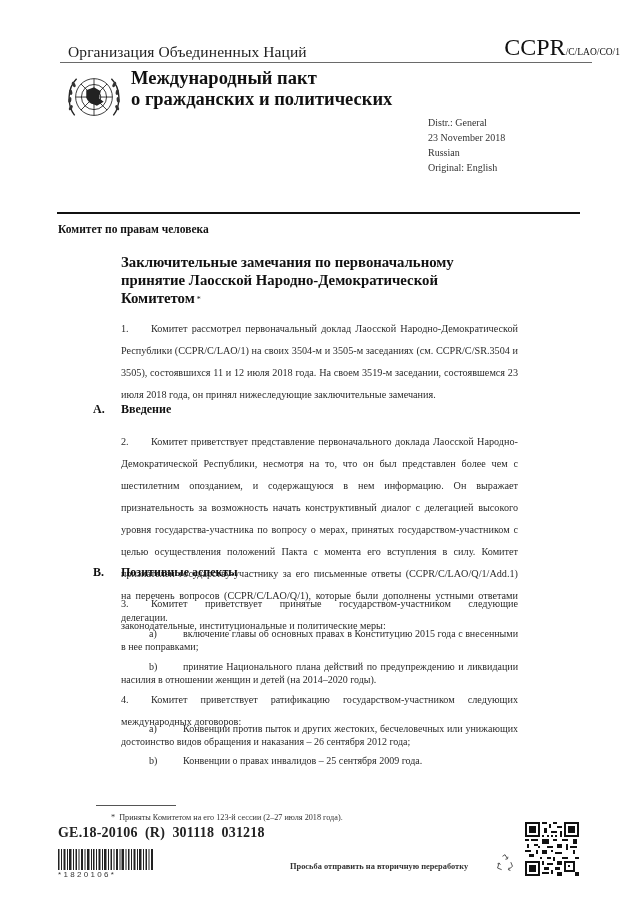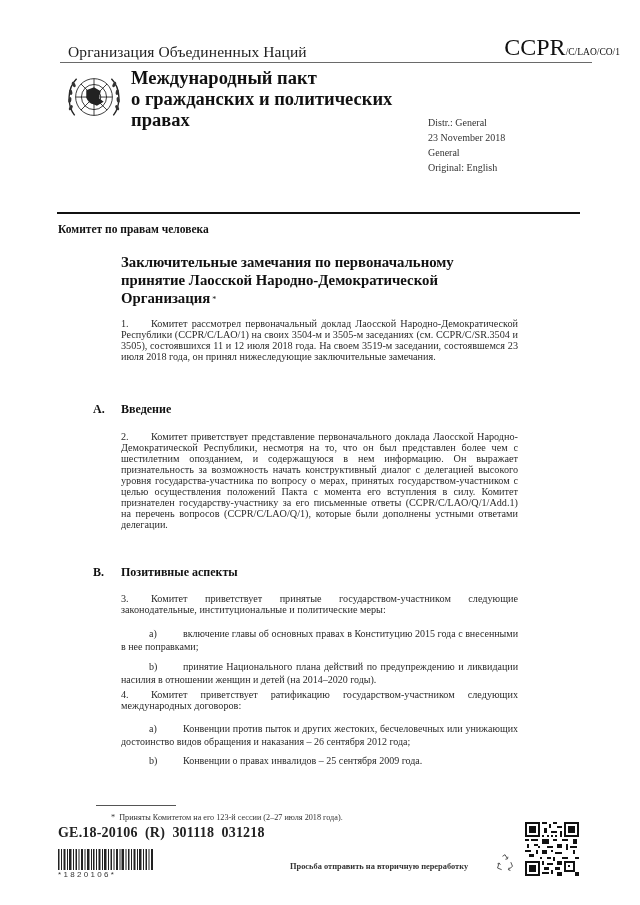--- a/index.html
+++ b/index.html
@@ -81,21 +81,21 @@
     font-weight: normal;
     vertical-align: 1px;
     margin-left: 2px;
   }
 
   
   .para {
     left: 121px;
     width: 397px;
     font-size: 10.2px;
-    line-height: 11px;
+    line-height: 22px;
     text-align: justify;
     color: #2a2a2a;
   }
   .para .num {
     display: inline-block;
     width: 30px;
   }
   .sub-item {
     left: 121px;
     width: 397px;
@@ -202,37 +202,36 @@
     <line x1="30" y1="10" x2="30" y2="48"></line>
     <line x1="16.5" y1="15.5" x2="43.5" y2="42.5"></line>
     <line x1="43.5" y1="15.5" x2="16.5" y2="42.5"></line>
   </g>
   <path d="M22 22 L30 19 L37 23 L35 30 L40 34 L33 38 L26 35 L22 30 Z" fill="#222"></path>
 </svg>
 
 <div class="abs instrument-title">
   <div>Международный пакт</div>
   <div>о гражданских и политических</div>
-  <div>правах</div>
 </div>
 
 <div class="abs meta">
   <div>Distr.: General</div>
   <div>23 November 2018</div>
-  <div>General</div>
+  <div>Russian</div>
   <div>Original: English</div>
 </div>
 
 <div class="abs rule-thick"></div>
 <div class="abs committee">Комитет по правам человека</div>
 
 <div class="abs doc-title">
   <div>Заключительные замечания по первоначальному</div>
   <div>принятие Лаосской Народно-Демократической</div>
-  <div><span>Организация</span><span class="star">*</span></div>
+  <div><span>Комитетом</span><span class="star">*</span></div>
 </div>
 
 <div class="abs para" style="top:318px;">
   <span class="num">1.</span><span>Комитет рассмотрел первоначальный доклад Лаосской Народно-Демократической Республики (CCPR/C/LAO/1) на своих 3504-м и 3505-м заседаниях (см. CCPR/C/SR.3504 и 3505), состоявшихся 11 и 12 июля 2018 года. На своем 3519-м заседании, состоявшемся 23 июля 2018 года, он принял нижеследующие заключительные замечания.</span>
 </div>
 
 <div class="abs section-head" style="left:93px; top:402px; width:400px; height:16px;">
   <span class="letter">A.</span>
   <span class="text">Введение</span>
 </div>

